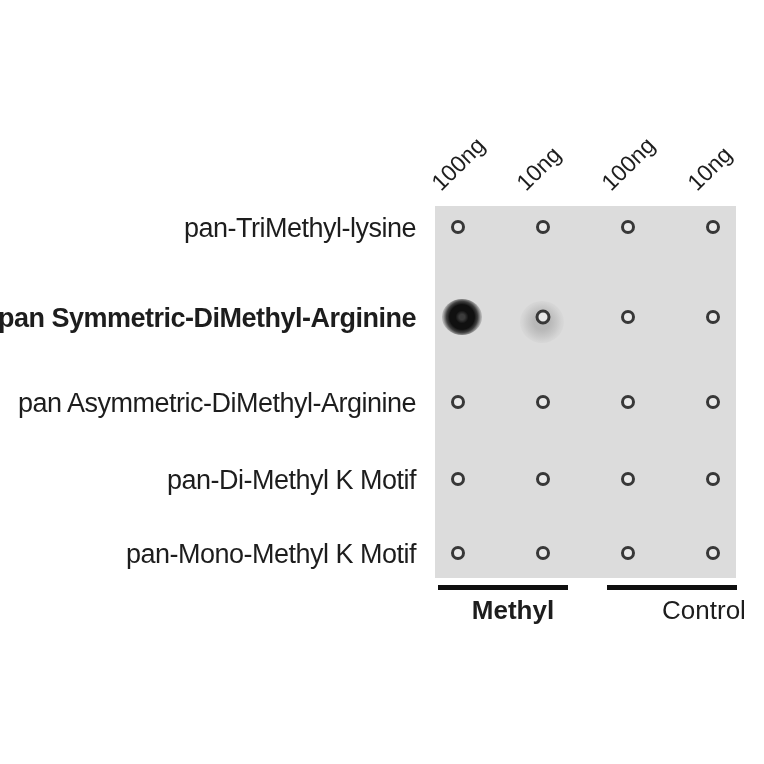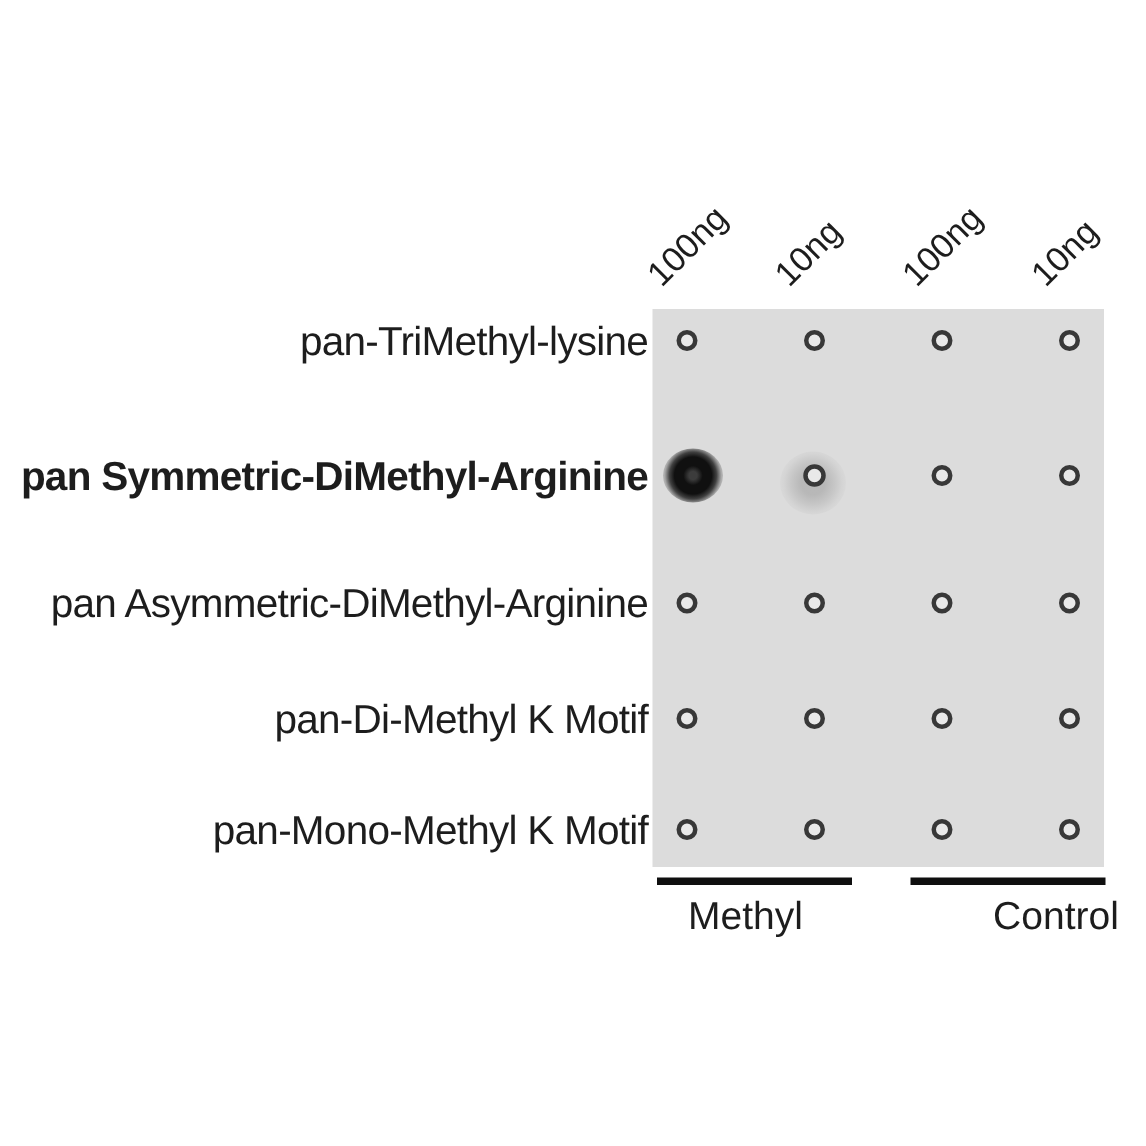--- a/index.html
+++ b/index.html
@@ -65,21 +65,21 @@
     position: absolute;
     line-height: 30px;
     font-size: 23px;
     color: #1d1d1d;
     white-space: nowrap;
     transform-origin: 0 100%;
     transform: rotate(-45deg);
   }
   .row-label {
     position: absolute;
-    right: 332px;
+    right: 348px;
     transform: translateY(-50%);
     font-size: 27px;
     letter-spacing: -0.5px;
     color: #1d1d1d;
     white-space: nowrap;
   }
   .group-bar {
     position: absolute;
     top: 585px;
     width: 130px;
@@ -131,17 +131,17 @@
     </div>
   <div id="row-labels">
       <div class="row-label" style="top: 228px;">pan-TriMethyl-lysine</div>
       <div class="row-label" style="top: 318px; font-weight: bold;">pan Symmetric-DiMethyl-Arginine</div>
       <div class="row-label" style="top: 403px;">pan Asymmetric-DiMethyl-Arginine</div>
       <div class="row-label" style="top: 480px;">pan-Di-Methyl K Motif</div>
       <div class="row-label" style="top: 554px;">pan-Mono-Methyl K Motif</div>
     </div>
   <div id="group-marks">
       <div class="group-bar" style="left: 438px; background: rgb(15, 15, 15);"></div>
-      <div class="group-label" style="left: 432px;">Methyl</div>
+      <div class="group-label" style="left: 448px; font-weight: bold;">Methyl</div>
       <div class="group-bar" style="left: 607px; background: rgb(15, 15, 15);"></div>
       <div class="group-label" style="left: 639px;">Control</div>
     </div>
 </div>
 
 </body></html>

